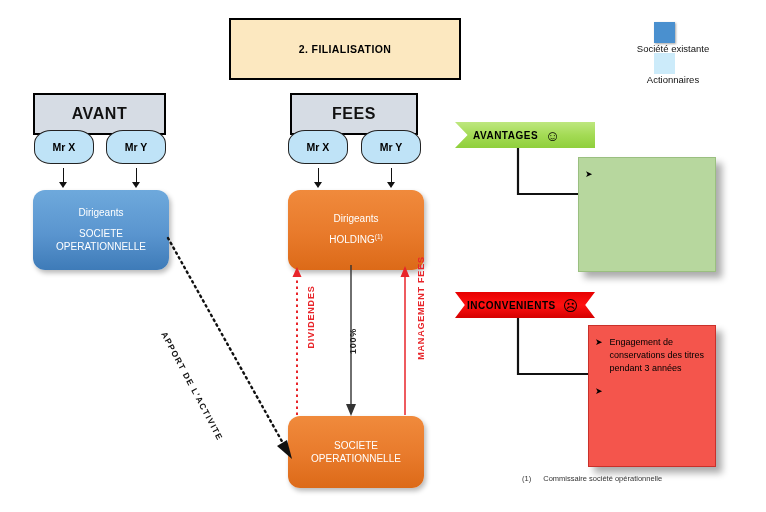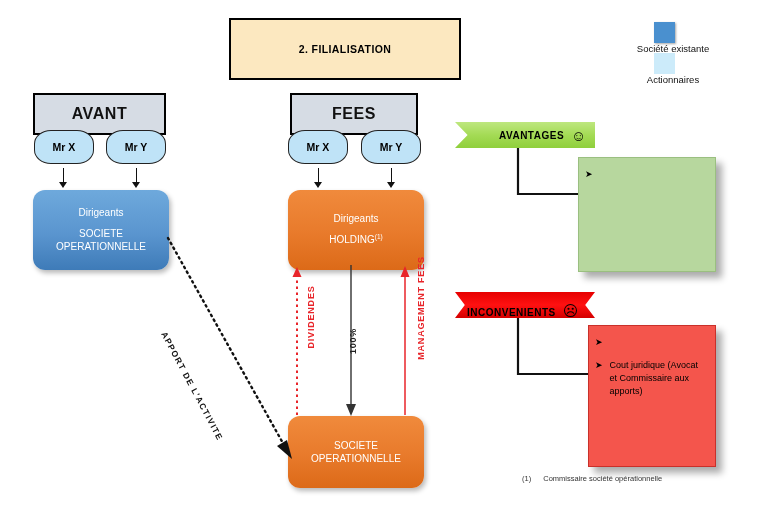--- a/index.html
+++ b/index.html
@@ -102,24 +102,23 @@
   .ribbon .face{font-size:15px;margin-left:7px;line-height:1;color:#000;}
   #avantages-ribbon{
     left:455px;top:122px;width:140px;
     background:linear-gradient(180deg,#BEE77F 0%,#A4DB55 50%,#8FCF3C 100%);
     clip-path:polygon(0 0,100% 0,100% 50%,100% 100%,0 100%,9% 50%);
   }
   #inconvenients-ribbon{
     left:455px;top:292px;width:140px;
     background:linear-gradient(180deg,#E60000 0%,#FF1111 50%,#D40000 100%);
     clip-path:polygon(0 0,100% 0,93% 50%,100% 100%,0 100%,7% 50%);
-    align-items:flex-end;
   }
   #inconvenients-ribbon .rtext{margin-left:12px;}
-  #avantages-ribbon .rtext{margin-left:44px;}
+  #avantages-ribbon .rtext{margin-left:18px;}
 
   
   .detailbox{
     position:absolute;box-sizing:border-box;padding:10px 8px 8px 6px;
     box-shadow:6px 6px 7px rgba(0,0,0,.33);
   }
   #avantages-box{
     left:578px;top:157px;width:138px;height:115px;
     background:#B7D79E;border:1px solid #9ABF80;
   }
@@ -229,23 +228,23 @@
 <div class="ribbon" id="inconvenients-ribbon">
   <span class="rtext">INCONVENIENTS</span>
   <span class="face">☹</span>
 </div>
 <svg class="abs" style="left:515px;top:318px;" width="80" height="62">
   <polyline points="3,0 3,56 78,56" fill="none" stroke="#111" stroke-width="2.2"></polyline>
 </svg>
 <div class="detailbox" id="inconvenients-box">
   <div class="bullet-row">
     <span class="bullet-mark">➤</span>
+    <span class="bullet-text">Engagement de conservations des titres pendant 3 années</span>
   </div>
   <div class="bullet-row" style="margin-top:10px">
     <span class="bullet-mark">➤</span>
-    <span class="bullet-text">Cout juridique (Avocat et Commissaire aux apports)</span>
   </div>
 </div>
 
 <div class="abs" id="footnote">
   <span class="fnum">(1)</span>
   <span>Commissaire société opérationnelle</span>
 </div>
 
 </body></html>

